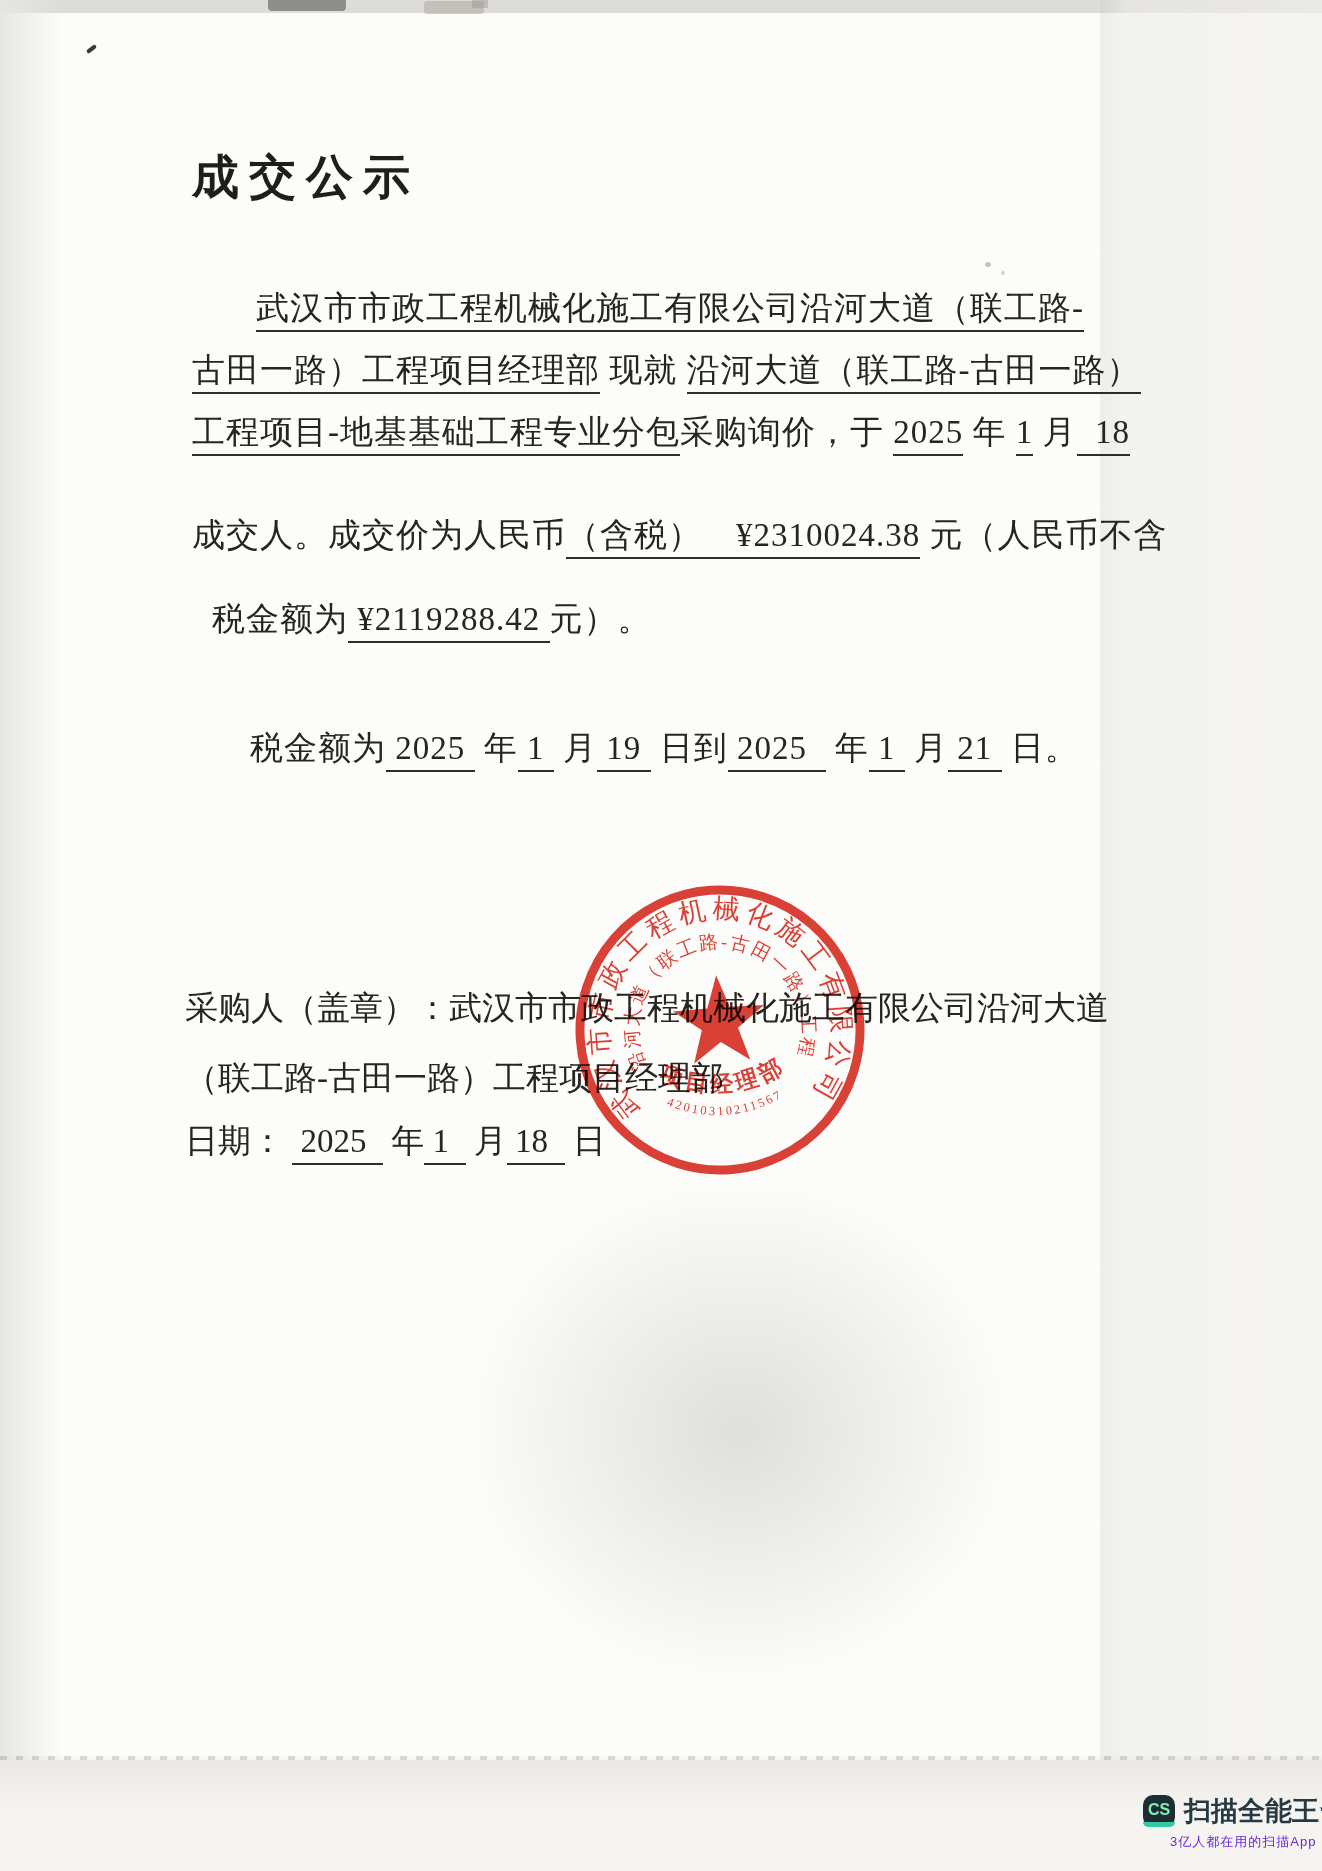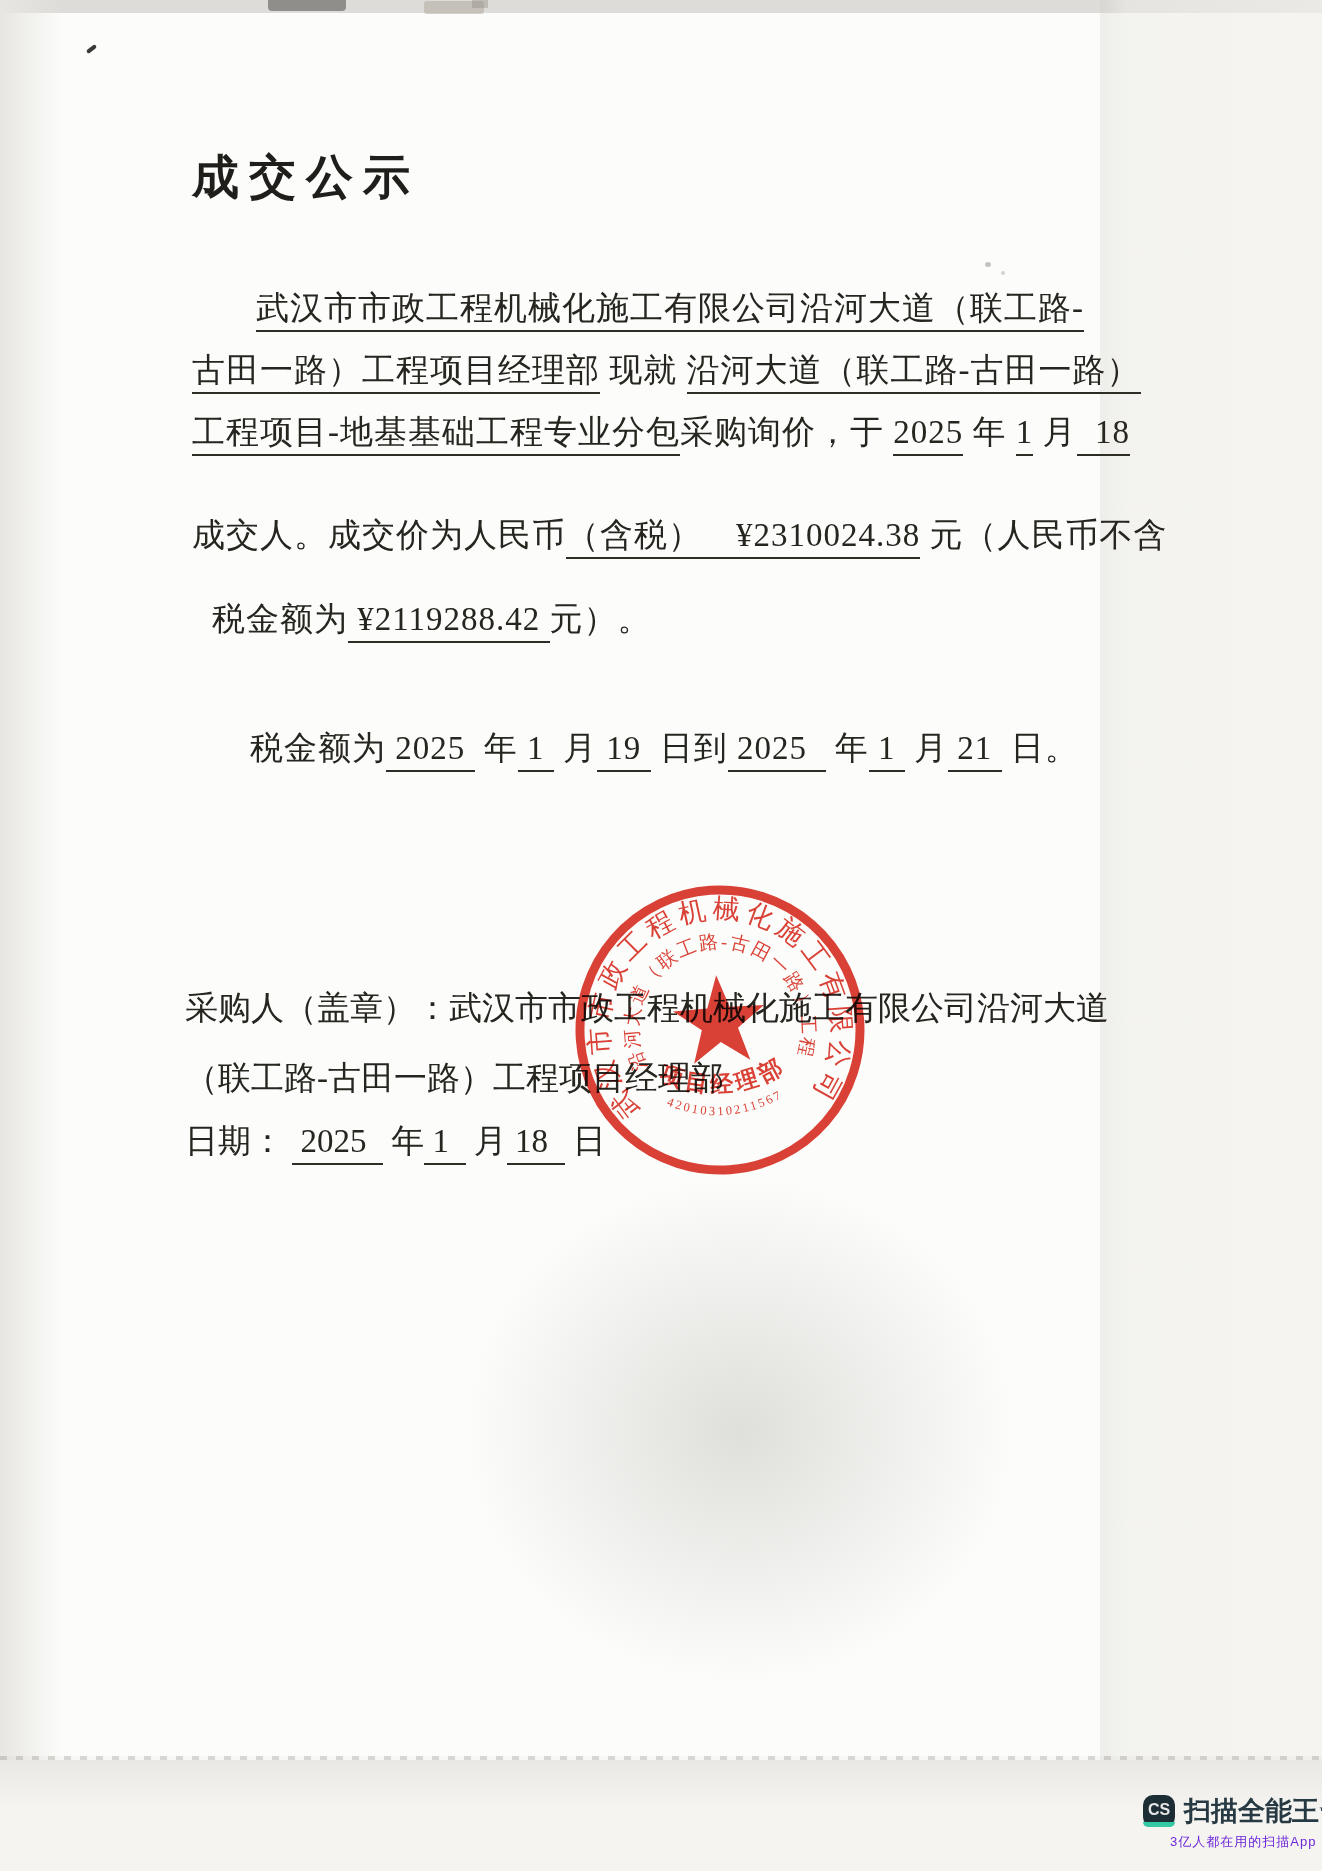--- a/index.html
+++ b/index.html
@@ -45,21 +45,21 @@
   
   .stamp{
     position:absolute;left:565px;top:875px;width:310px;height:310px;
     transform:rotate(-4deg);opacity:.88;mix-blend-mode:multiply;
   }
   .stamp text{font-family:"Liberation Serif","DejaVu Serif",serif;fill:#d8281c;}
   
   .wm{position:absolute;left:1140px;top:1793px;width:170px;height:56px;}
   .wm-badge{
     position:absolute;left:3px;top:2px;width:32px;height:32px;border-radius:10px;
-    background:#1c2d36;color:#e5e5e5;font-family:"Liberation Sans","DejaVu Sans",sans-serif;
+    background:#1c2d36;color:#86efac;font-family:"Liberation Sans","DejaVu Sans",sans-serif;
     font-weight:bold;font-size:16px;text-align:center;line-height:29px;
   }
   .wm-badge::after{
     content:"";position:absolute;left:0;bottom:0;width:32px;height:5px;
     background:#35c9a3;border-radius:0 0 7px 7px;
   }
   .wm-name{
     position:absolute;left:44px;top:2px;font-family:"Liberation Sans","DejaVu Sans",sans-serif;
     font-weight:bold;font-size:27px;line-height:32px;color:#273a43;white-space:nowrap;
   }

